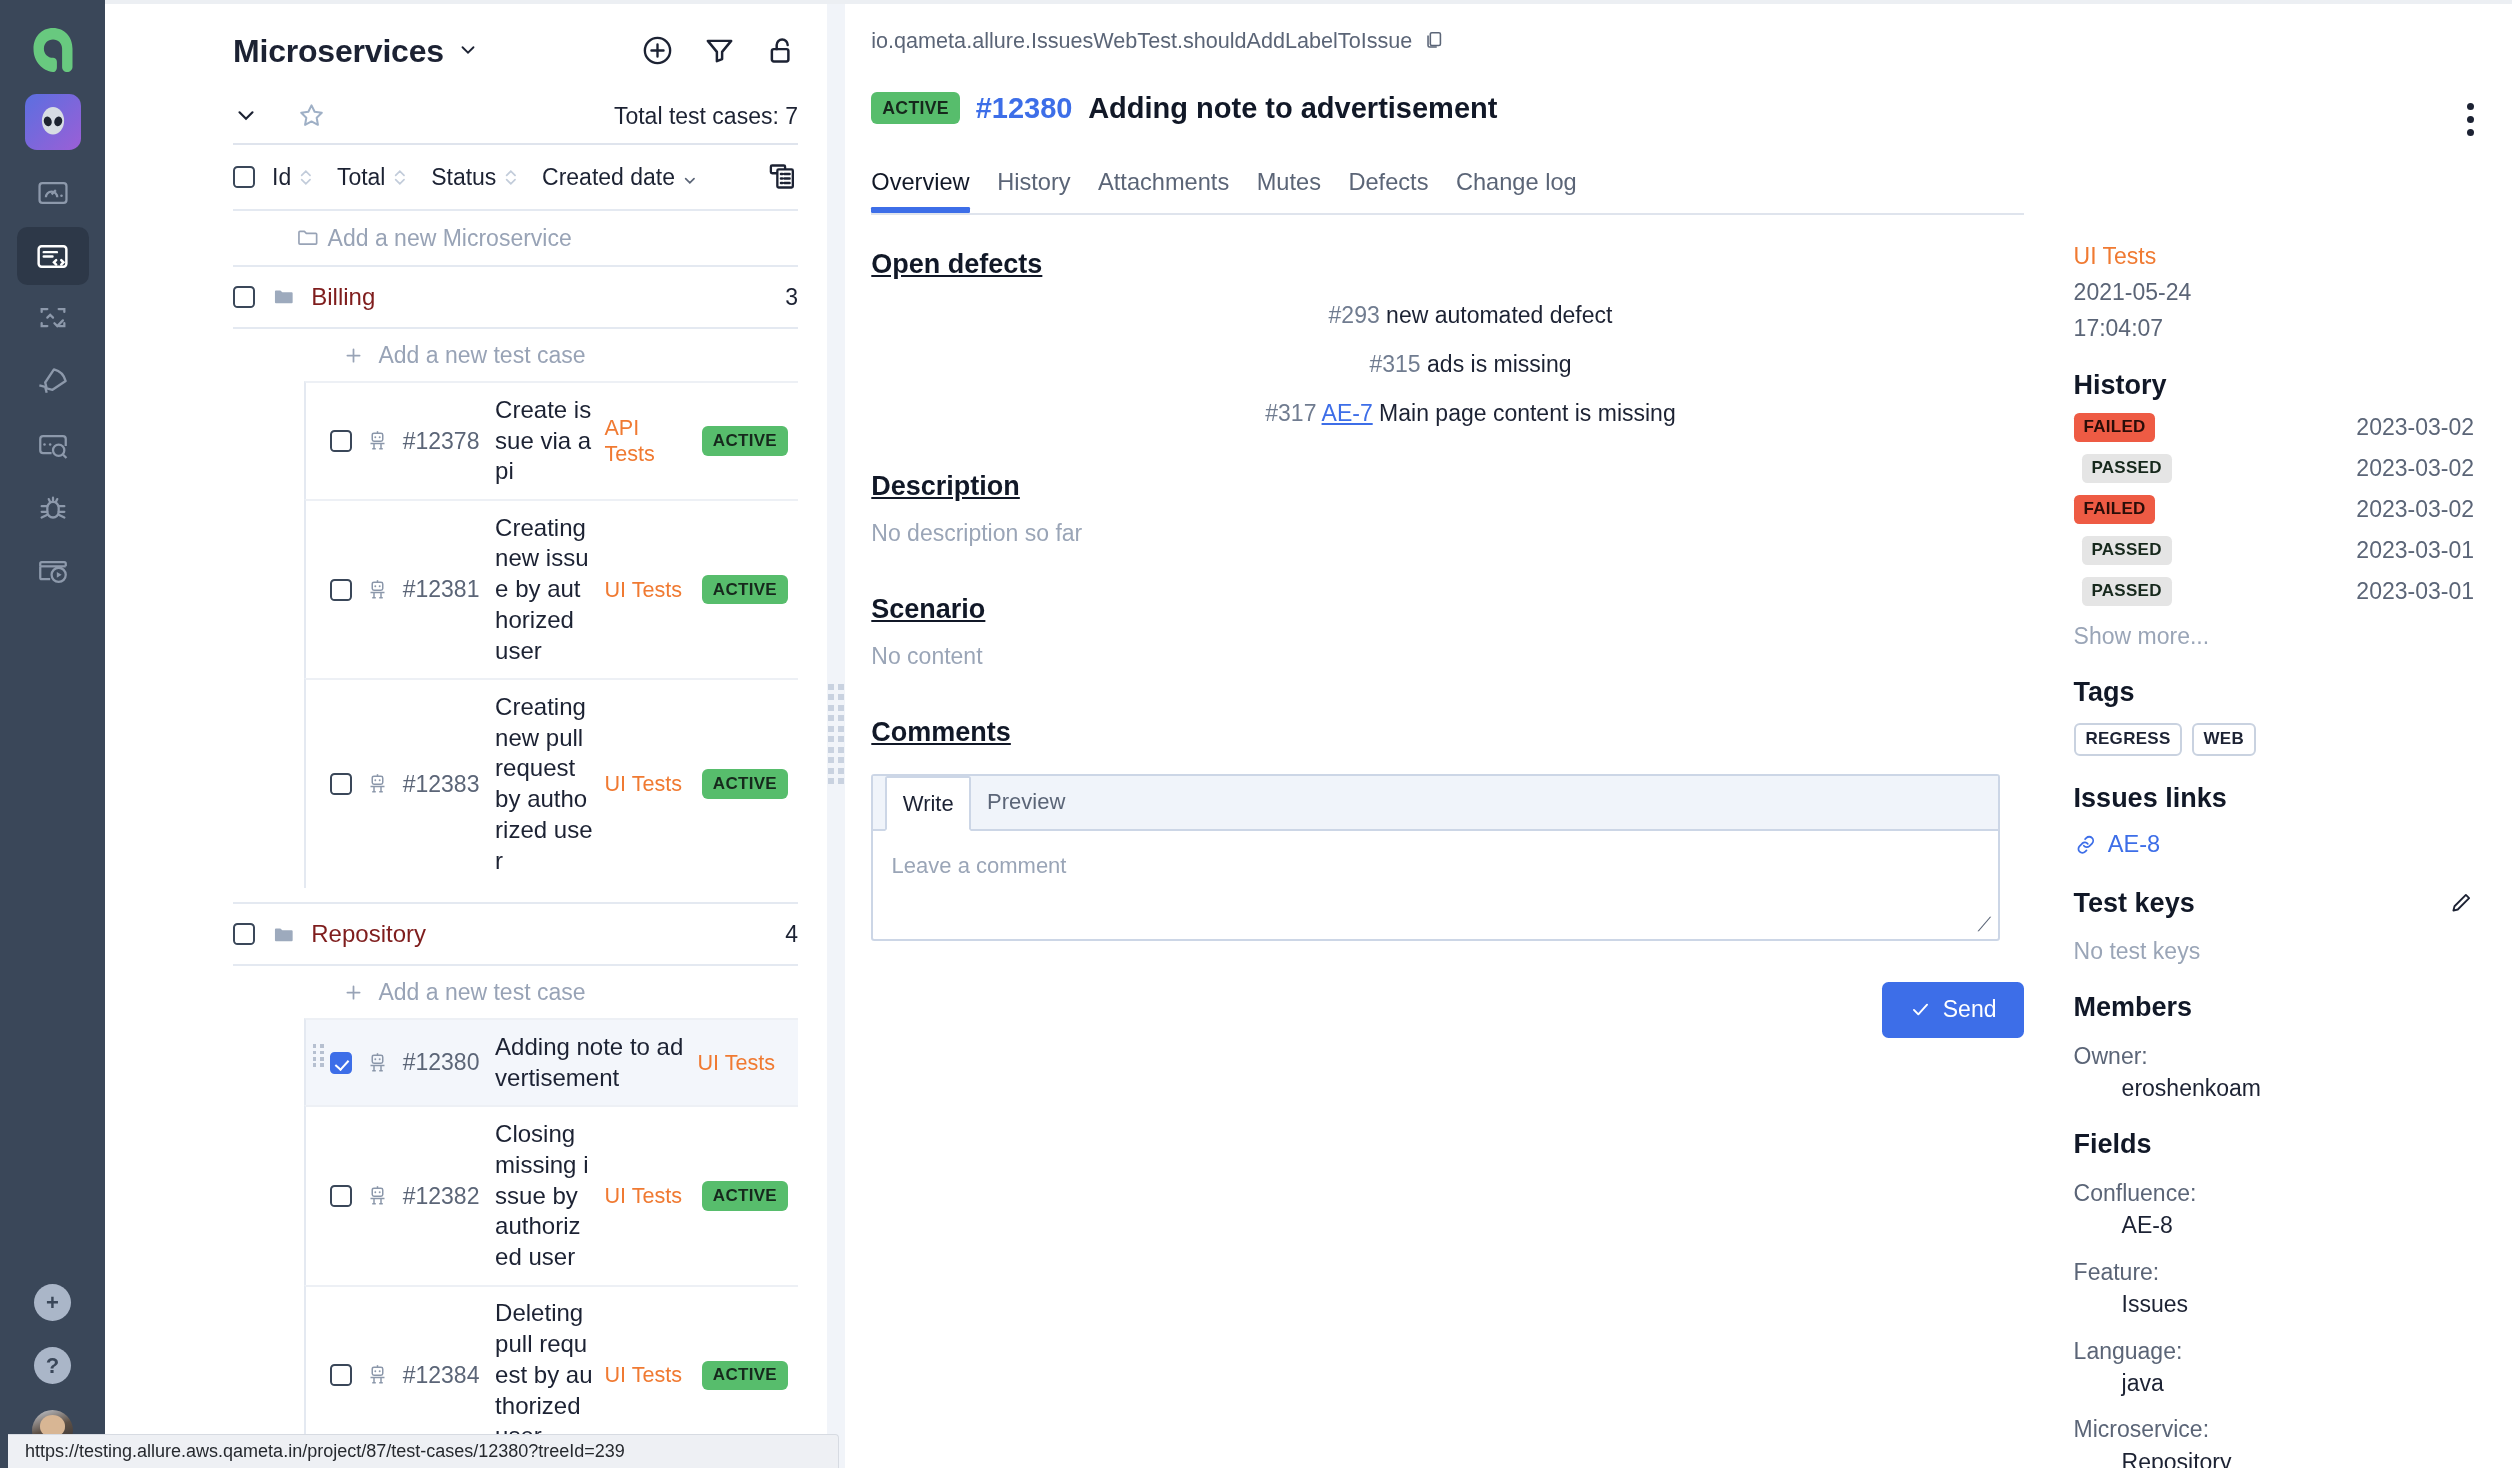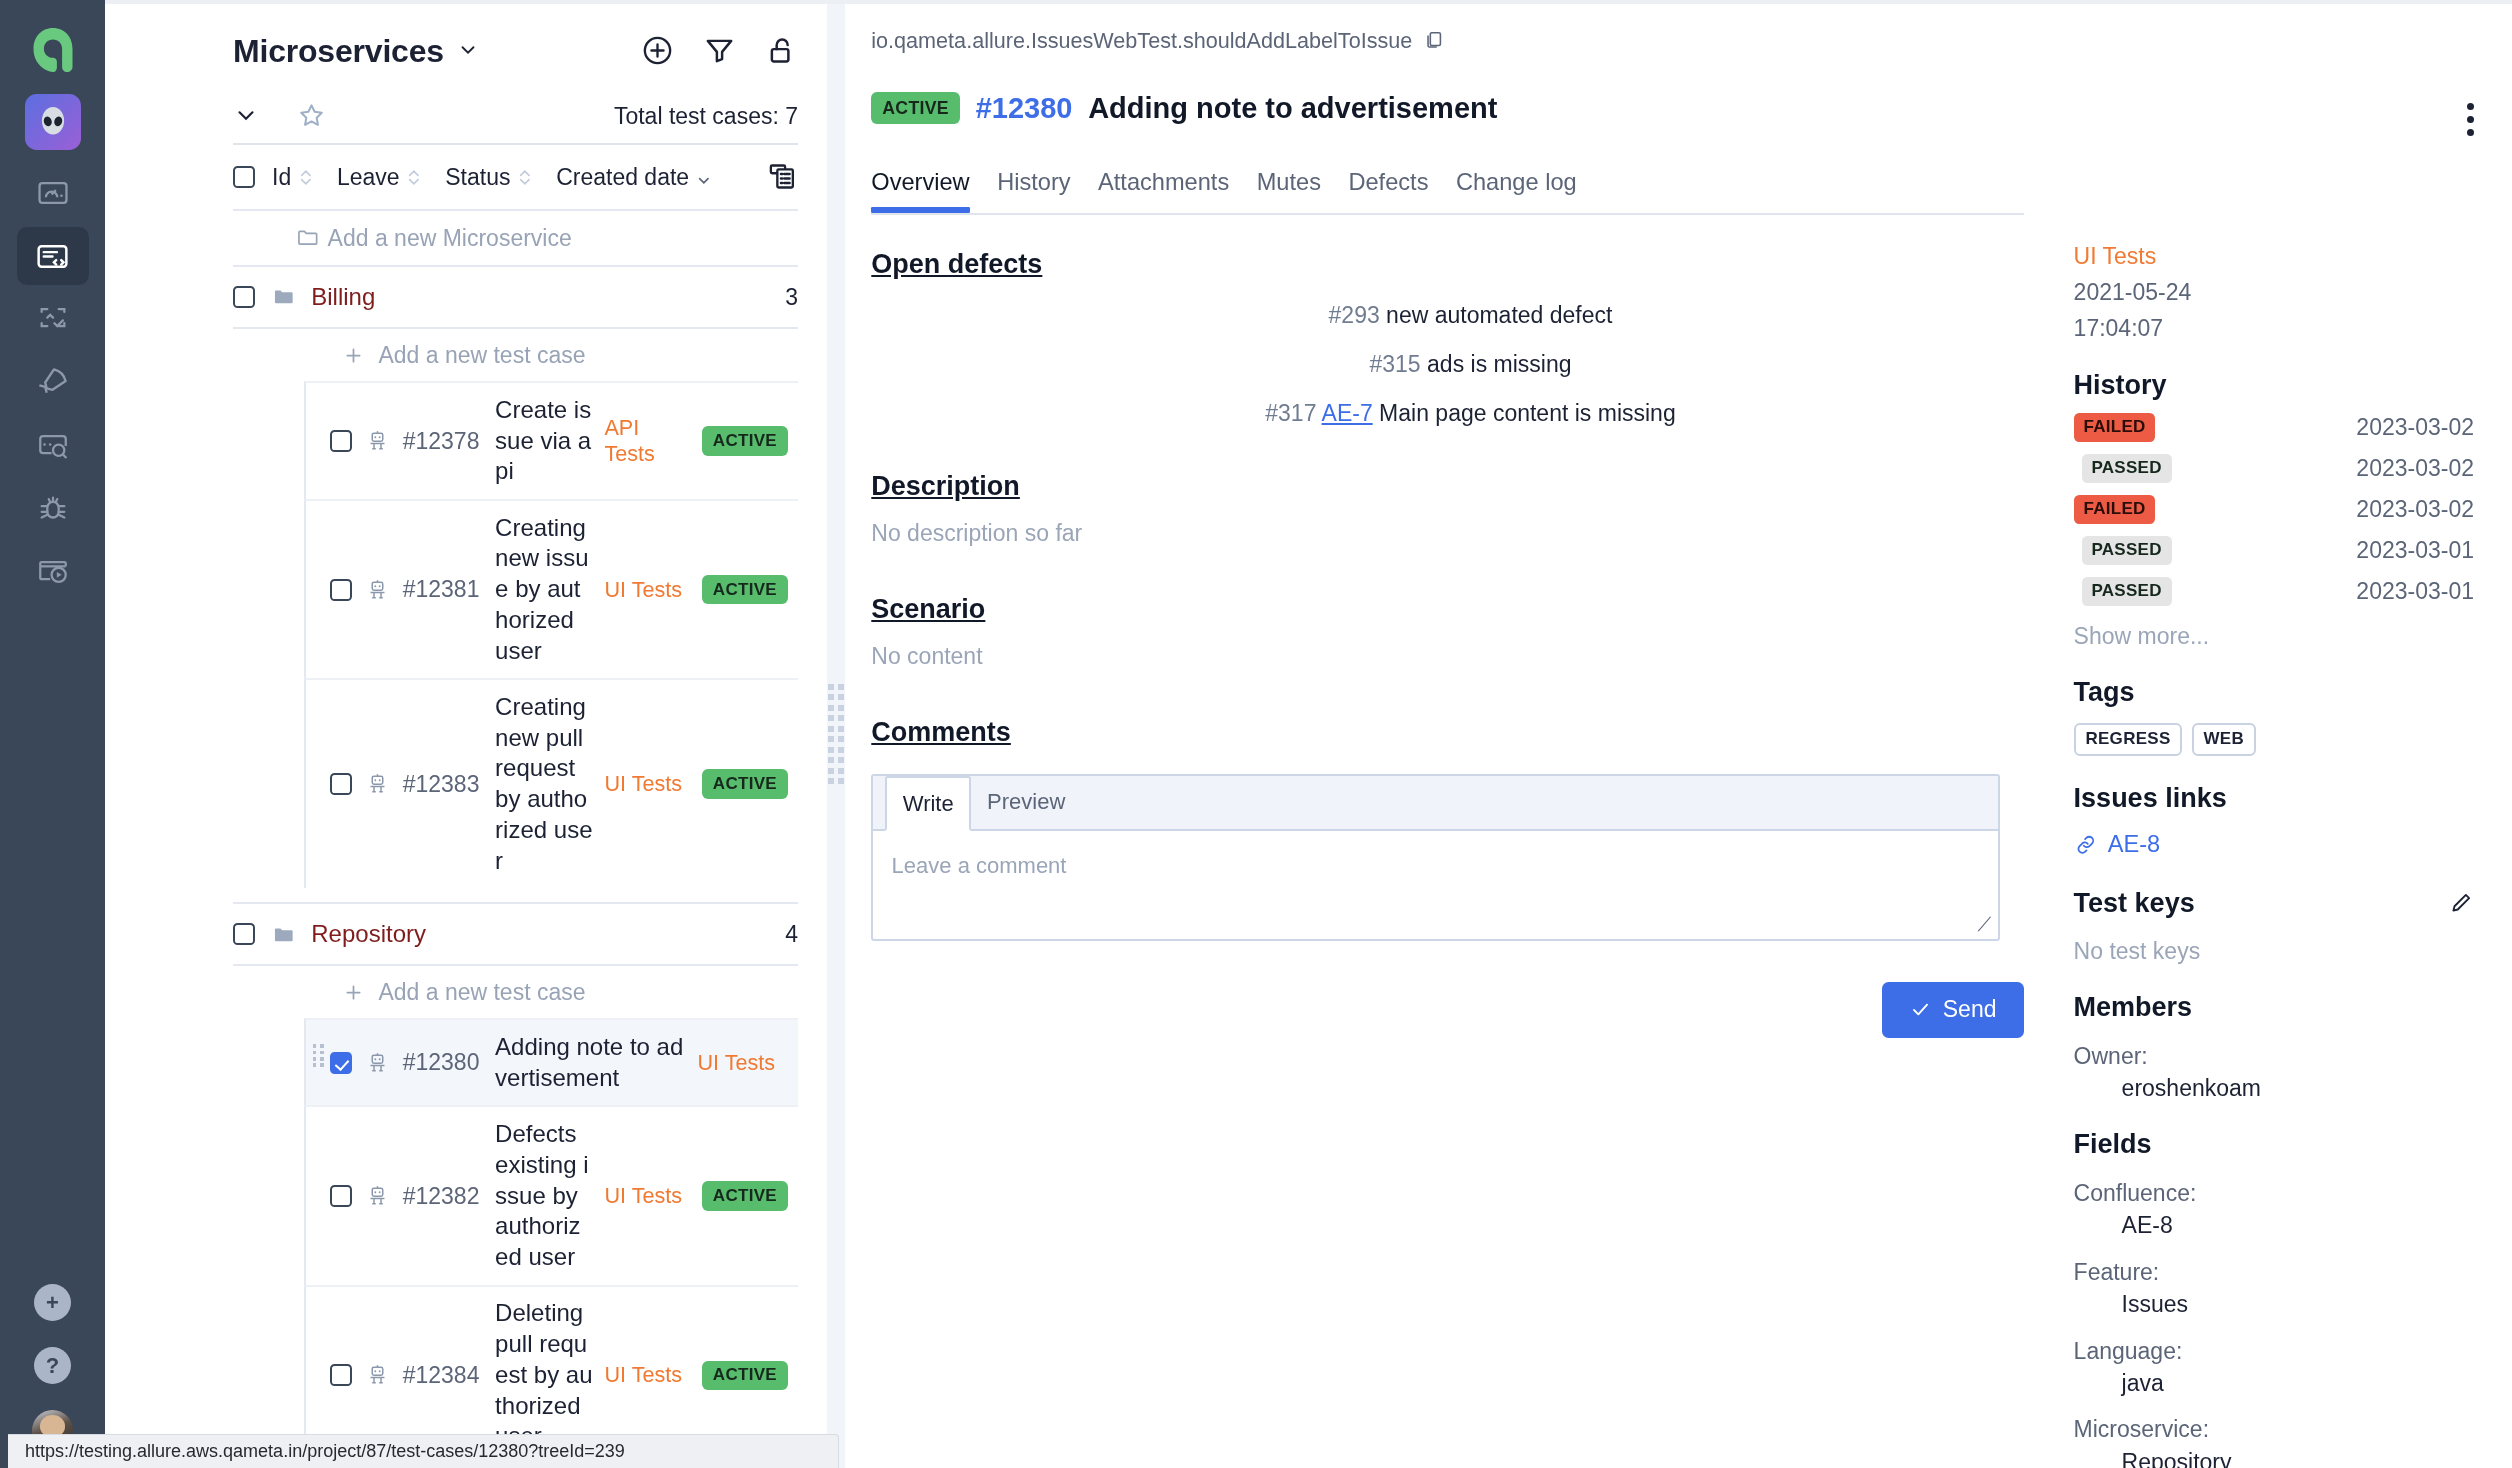--- a/index.html
+++ b/index.html
@@ -345,21 +345,21 @@
       <span class="chk"></span>
       <span class="th">
         <span class="lbl">Id</span>
         <svg width="15.7" height="21" viewBox="0 0 12 20" fill="none" stroke="#c2ccda" stroke-width="1.6" stroke-linecap="round">
             <path d="M2 8l4-4 4 4"></path>
             <path d="M2 12l4 4 4-4"></path>
           </svg>
       </span>
       <span style="width:17px"></span>
       <span class="th">
-        <span class="lbl">Leave</span>
+        <span class="lbl">Total</span>
         <svg width="15.7" height="21" viewBox="0 0 12 20" fill="none" stroke="#c2ccda" stroke-width="1.6" stroke-linecap="round">
             <path d="M2 8l4-4 4 4"></path>
             <path d="M2 12l4 4 4-4"></path>
           </svg>
       </span>
       <span style="width:17px"></span>
       <span class="th">
         <span class="lbl">Status</span>
         <svg width="15.7" height="21" viewBox="0 0 12 20" fill="none" stroke="#c2ccda" stroke-width="1.6" stroke-linecap="round">
             <path d="M2 8l4-4 4 4"></path>
@@ -524,21 +524,21 @@
         <span class="robot">
           <svg width="21" height="23.6" viewBox="0 0 24 26" fill="none" stroke="#8b97aa" stroke-width="1.7">
               <path d="M12 2v2.5"></path>
               <rect x="6" y="4.5" width="12" height="9" rx="2"></rect>
               <circle cx="9.5" cy="9" r="1.1" fill="#8b97aa" stroke="none"></circle>
               <circle cx="14.5" cy="9" r="1.1" fill="#8b97aa" stroke="none"></circle>
               <path d="M4 16h16M8 16v6M16 16v6M6 22h4M14 22h4"></path>
             </svg>
         </span>
         <span class="tc-id">#12382</span>
-        <span class="tc-name">Defects existing issue by authorized user</span>
+        <span class="tc-name">Closing missing issue by authorized user</span>
         <span class="tc-layer">UI Tests</span>
         <span class="badge-active">ACTIVE</span>
       </div>
     </div>
 
     <div class="tc">
       <div class="cellpad">
         <span class="chk"></span>
         <span class="robot">
           <svg width="21" height="23.6" viewBox="0 0 24 26" fill="none" stroke="#8b97aa" stroke-width="1.7">

